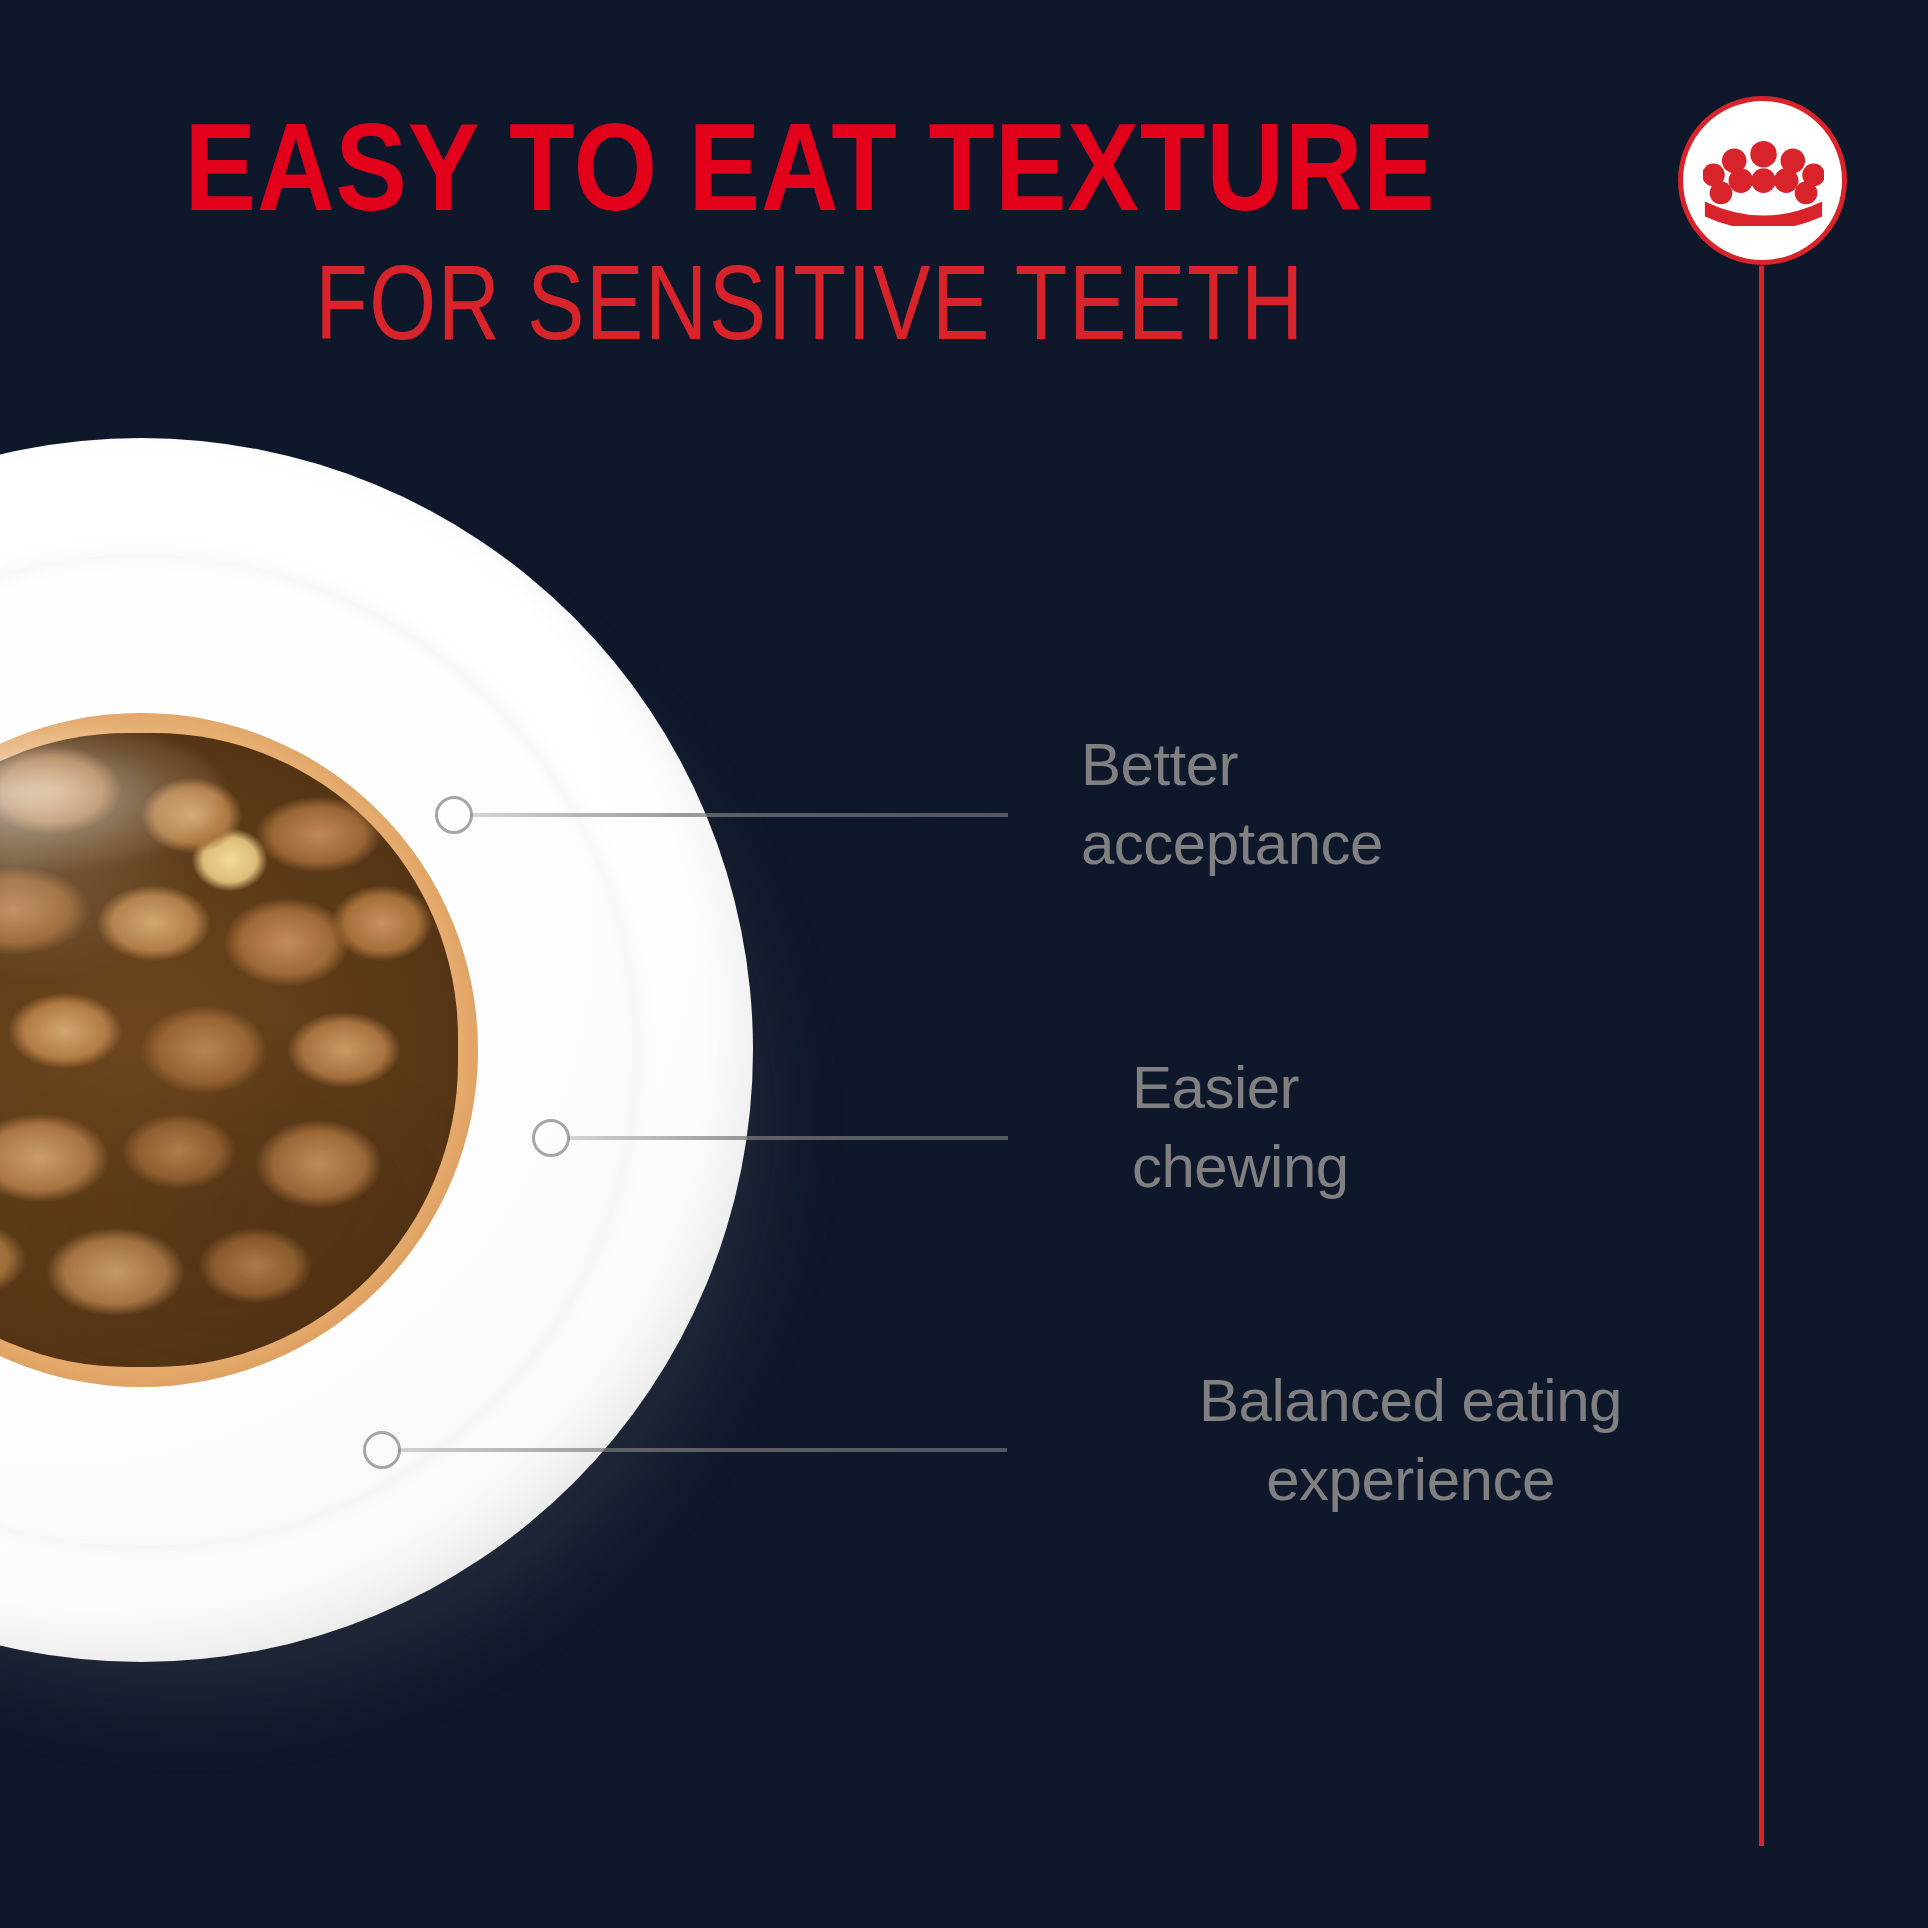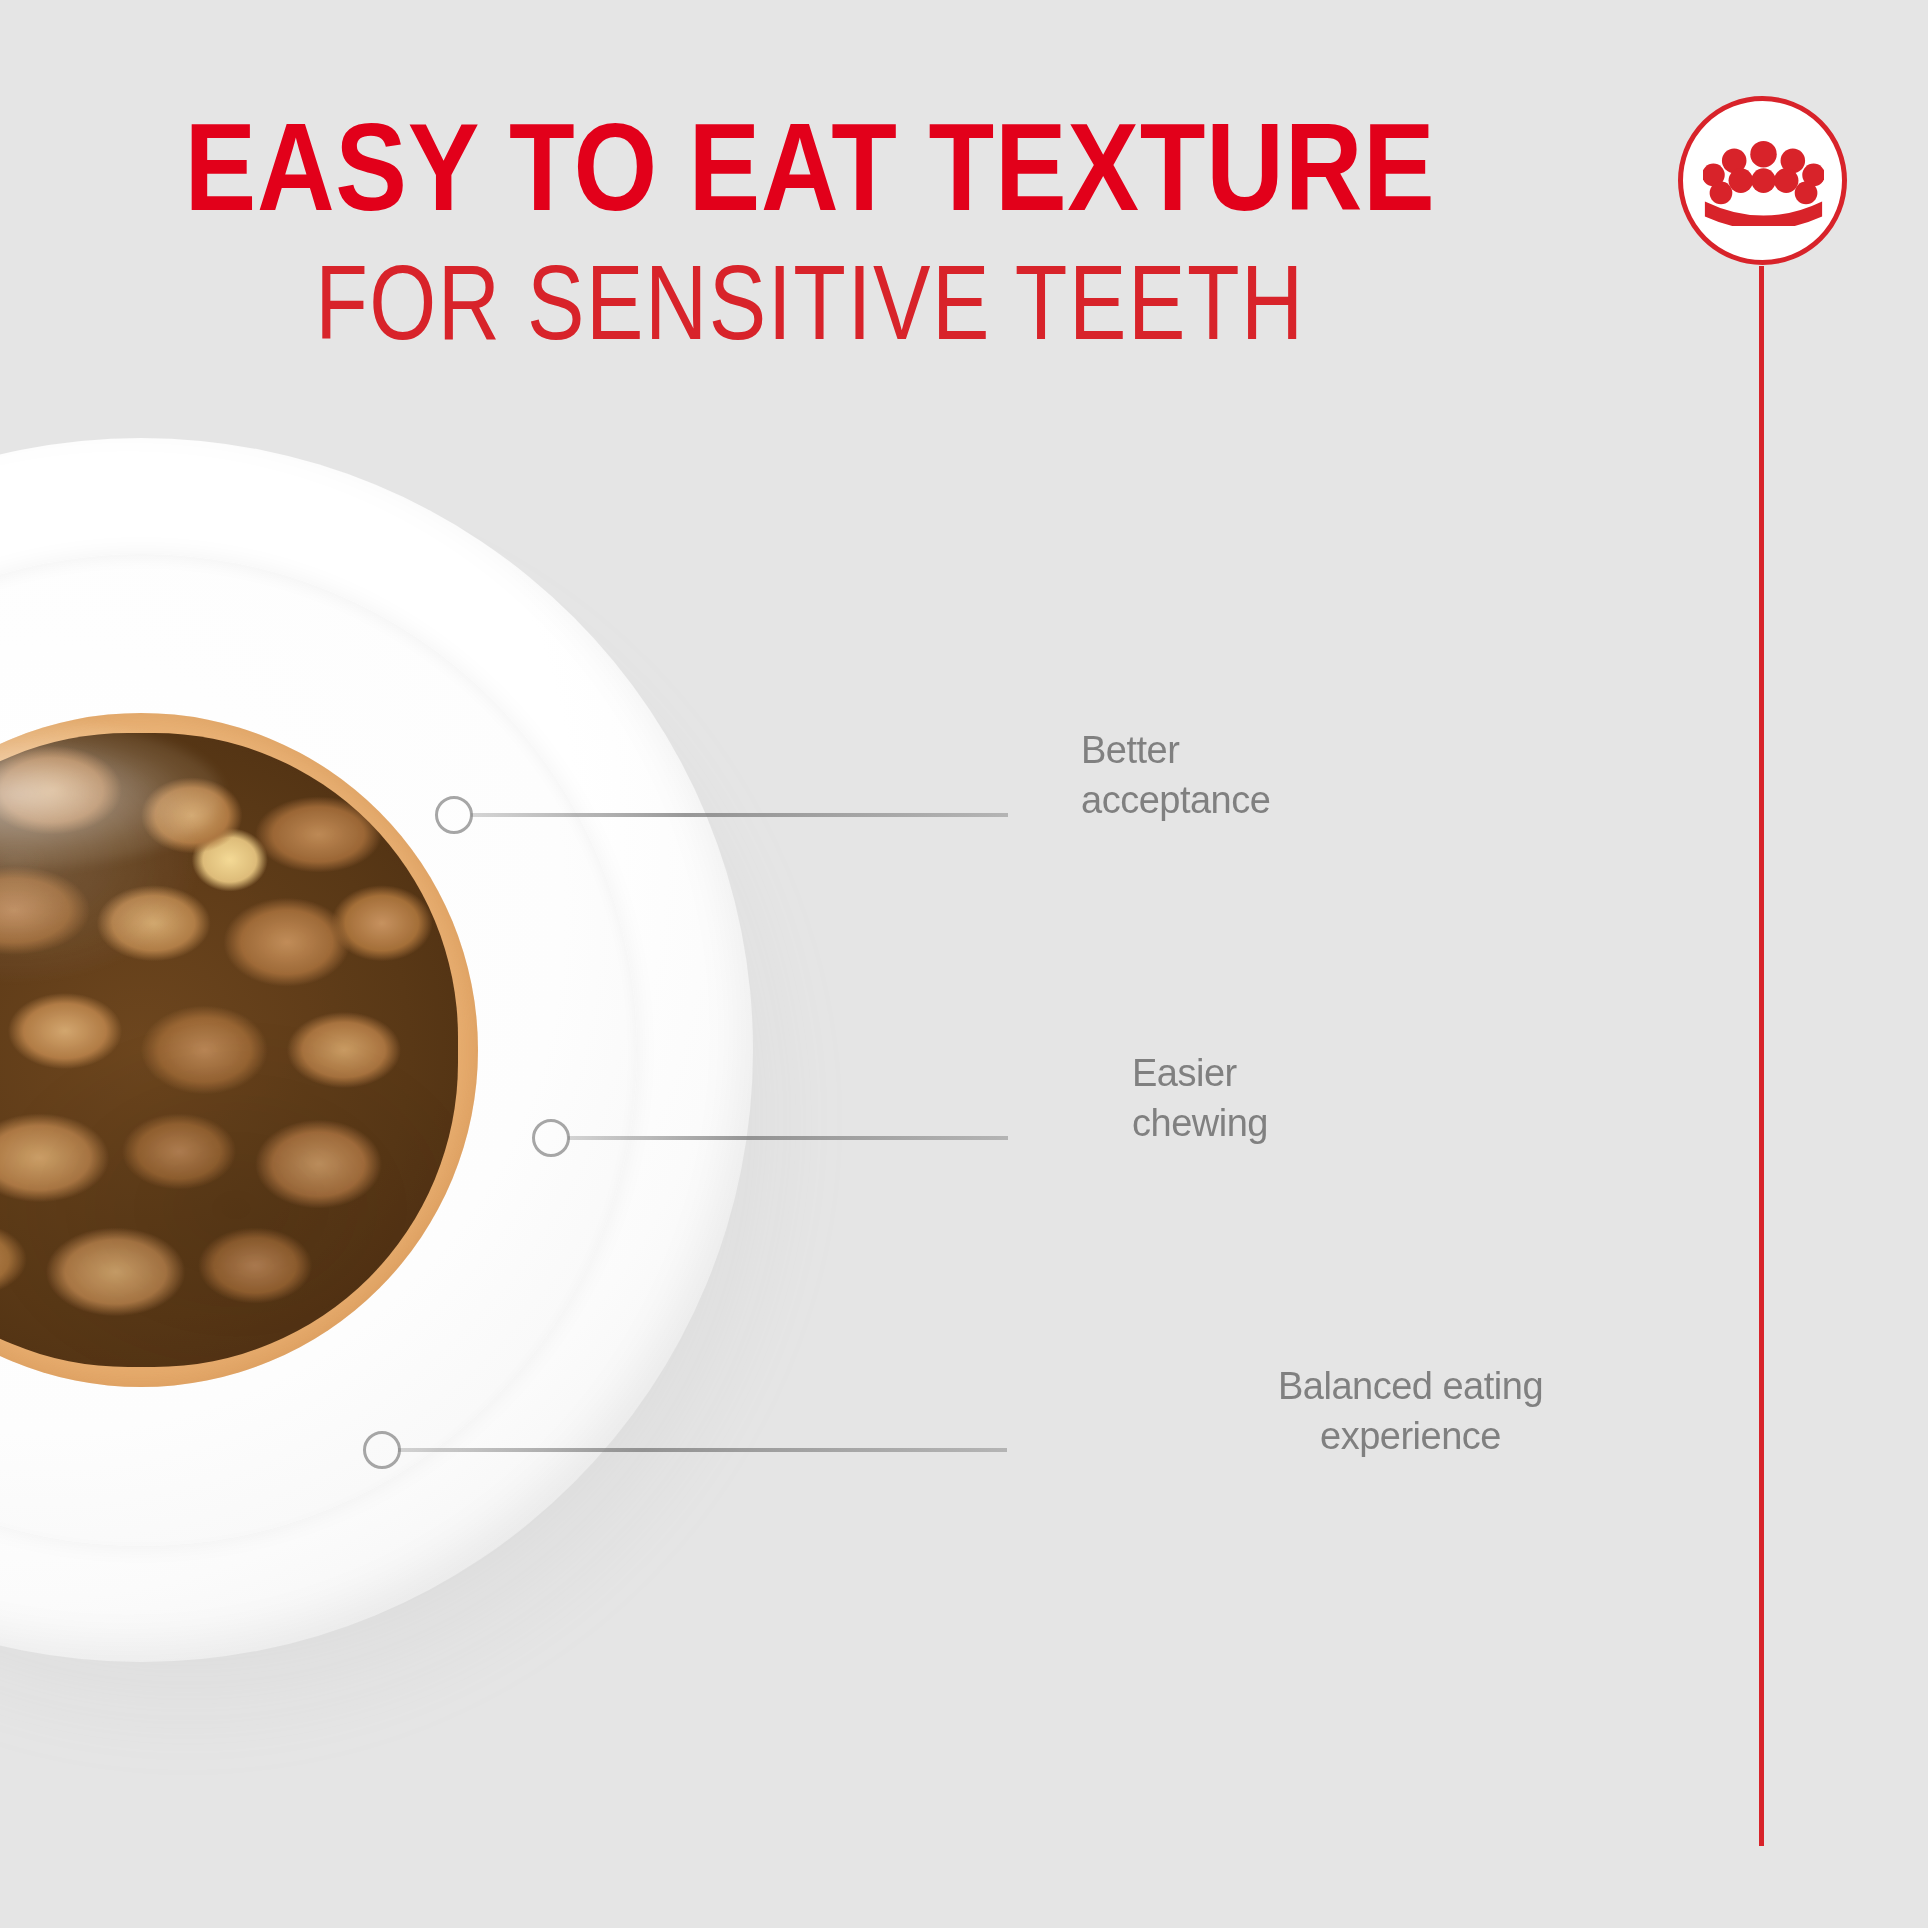--- a/index.html
+++ b/index.html
@@ -1,21 +1,21 @@
 <!DOCTYPE html>
 <html style="font-size:15px"><head>
 <meta charset="utf-8">
 <style>
   * { margin:0; padding:0; box-sizing:border-box; }
   html,body { background:#ffffff; }
 
   #stage {
     position:relative;
     width:1928px; height:1928px;
-    background:#e5e5e5;
+    background:#0f172a;
     overflow:hidden;
     font-family:"Liberation Sans", sans-serif;
   }
 
   
   #headings {
     position:absolute;
     left:0; top:104px;
     width:1620px;
     text-align:center;
@@ -150,21 +150,21 @@
     background:transparent;
   }
   .callout-line {
     position:absolute;
     height:3.8px;
     background:linear-gradient(to right, rgba(120,120,120,0.30) 0%, rgba(120,120,120,0.75) 40%, rgba(140,140,140,0.55) 100%);
   }
   .callout-label {
     position:absolute;
     color:#808080;
-    font-size:38px;
+    font-size:60px;
     line-height:1.32;
     font-weight:400;
     white-space:pre-line;
     letter-spacing:-0.5px;
   }
 </style>
 </head>
 <body>
 
 <div id="stage">

